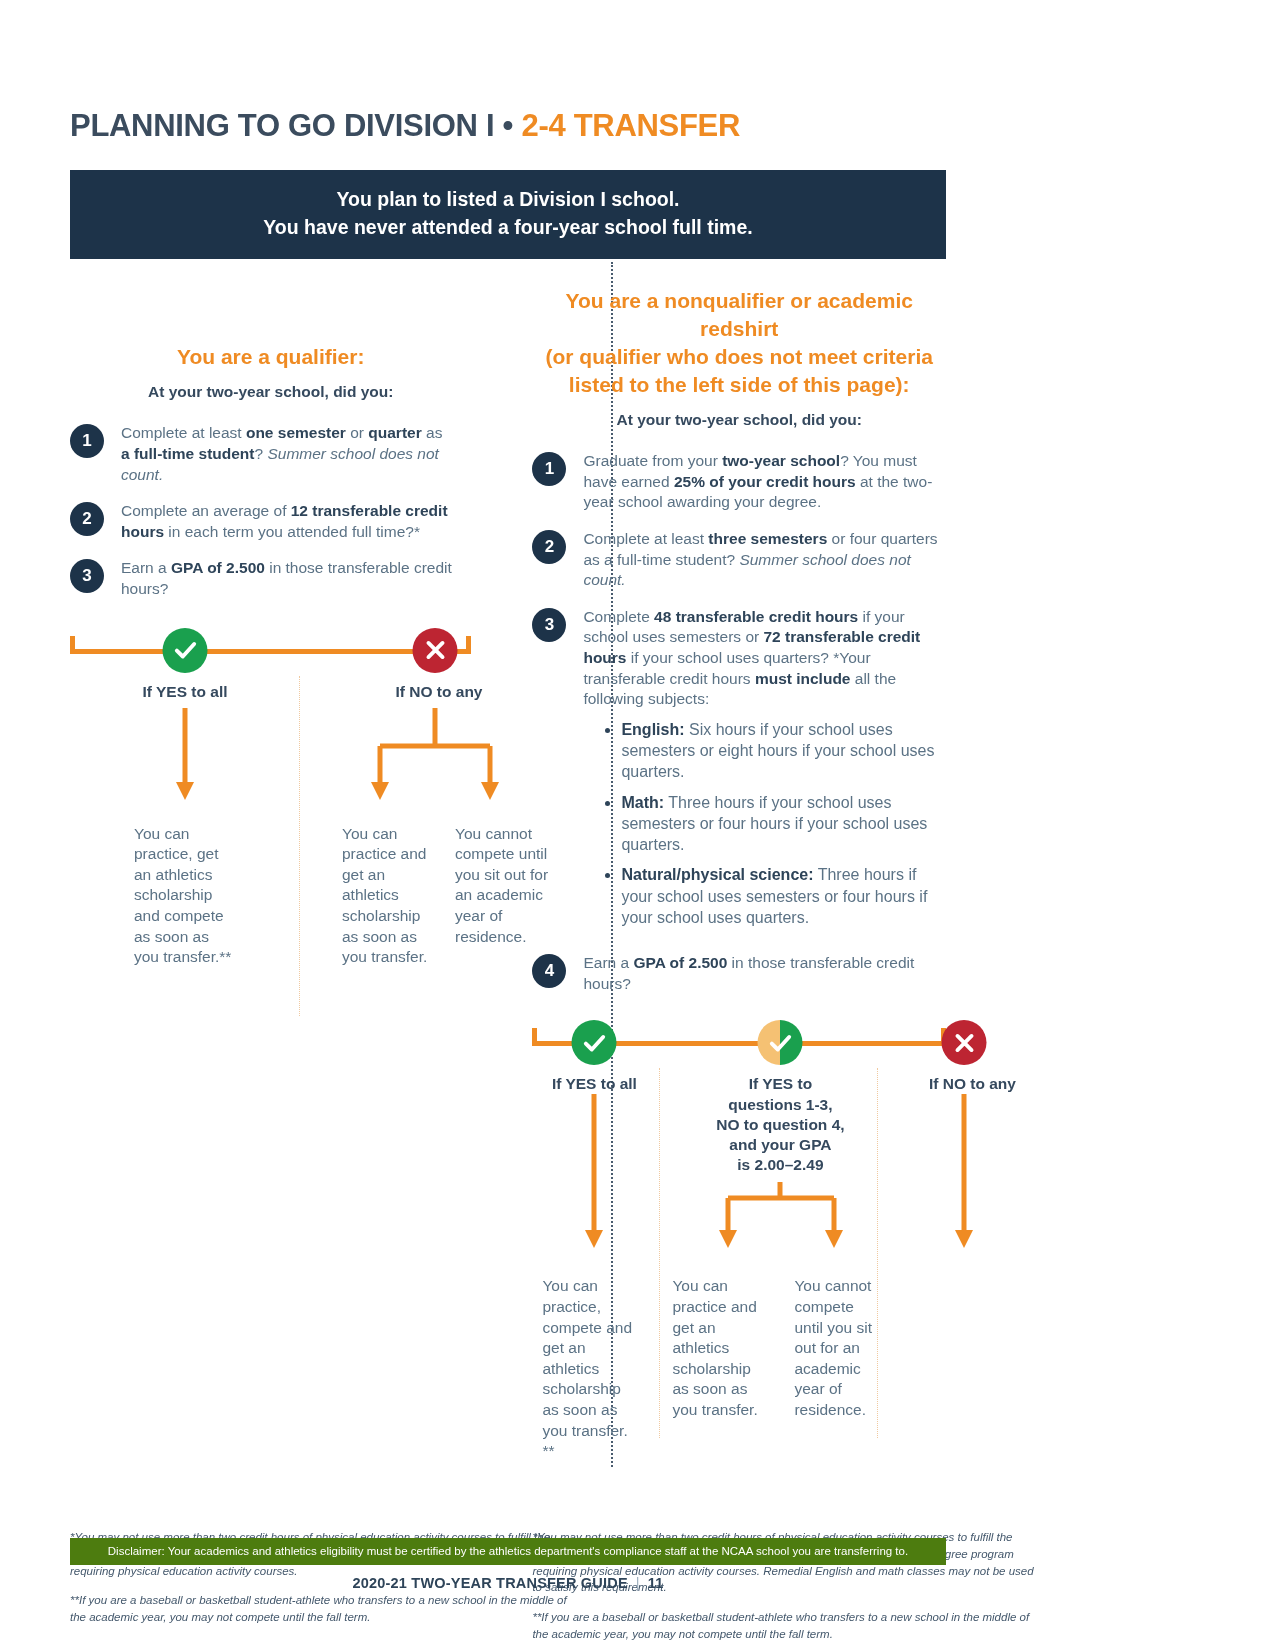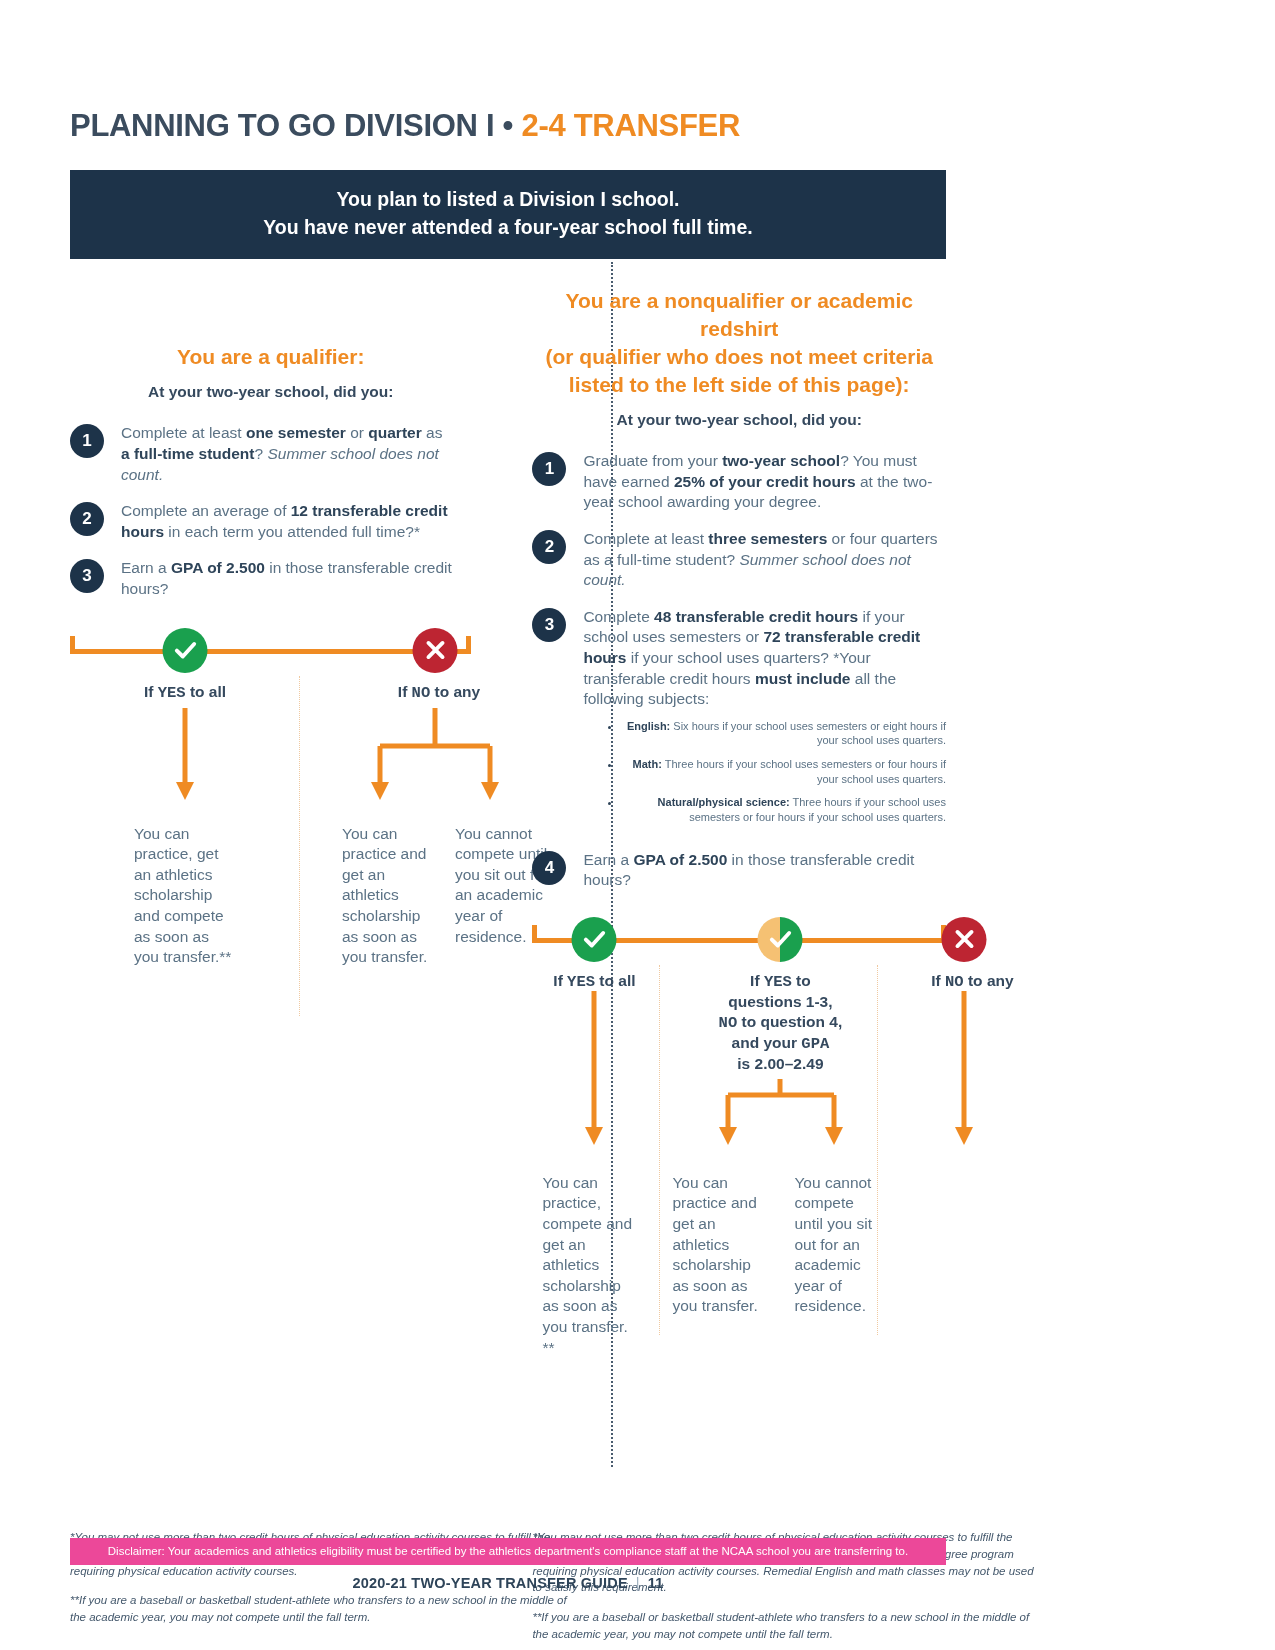--- a/index.html
+++ b/index.html
@@ -50,21 +50,21 @@
   .qnum {
     flex: 0 0 auto; width: 34px; height: 34px; border-radius: 50%;
     background: #1d3349; color: #fff; font-weight: bold; font-size: 17px;
     display: flex; align-items: center; justify-content: center;
     margin-right: 17px; margin-top: 1px;
   }
   .qtext { font-size: 15.5px; line-height: 1.33; color: #5b7285; flex: 1; }
   .qtext b { color: #2e4459; font-weight: bold; }
   .qtext i { font-style: italic; }
   .bullets { margin: 9px 0 0 26px; }
-  .bullets li { font-size: 11px; line-height: 1.33; margin-bottom: 9px; list-style: disc; margin-left: 12px; text-align: right; }
+  .bullets li { font-size: 16px; line-height: 1.33; margin-bottom: 9px; list-style: disc; margin-left: 12px; }
   .bullets li::marker { color: #2e4459; }
 
   
   .flow { position: relative; margin-top: 26px; }
   .railwrap { position: relative; height: 48px; }
   .rail {
     position: absolute; left: 0; right: 0; top: 21px; height: 5px;
     background: #ef8b23;
   }
   .rail-cap-l, .rail-cap-r {
@@ -77,38 +77,38 @@
     transform: translateX(-50%);
   }
   .node.green { background: #1aa04e; }
   .node.red   { background: #bd2532; }
   .node.half  { background: linear-gradient(90deg, #f5c173 0 50%, #1aa04e 50% 100%); }
   .node svg { width: 26px; height: 26px; }
   .blabel {
     text-align: center; font-size: 15.5px; font-weight: bold;
     color: #35495e; line-height: 1.3; padding-top: 6px;
   }
-  .blabel b { font-weight: bold; font-family: Liberation Mono, monospace; }
+  .blabel b { font-weight: bold; }
 
   .vsep {
     position: absolute; top: 0; bottom: 0; width: 0;
     border-left: 1px dotted #f0c9a0;
   }
   .outcome {
     font-size: 15.5px; line-height: 1.33; color: #5b7285;
     padding-right: 14px;
   }
 
   
   .footnotes { font-size: 11.5px; font-style: italic; line-height: 1.45; color: #44586c; }
   .footnotes p { margin-bottom: 13px; }
 
   .disclaimer {
     position: absolute; left: 70px; right: 70px; top: 1508px;
-    background: #ec4899; color: #fff; text-align: center;
+    background: #4d7c0f; color: #fff; text-align: center;
     font-size: 11.5px; padding: 7px 16px 8px;
   }
   .pagefoot {
     position: absolute; left: 0; right: 0; top: 1545px;
     text-align: center; font-size: 14.5px; font-weight: bold; color: #2e4459;
     letter-spacing: .2px;
   }
   .pagefoot .sep { color: #9fb0bf; font-weight: normal; margin: 0 8px; }
 </style>
 </head>

